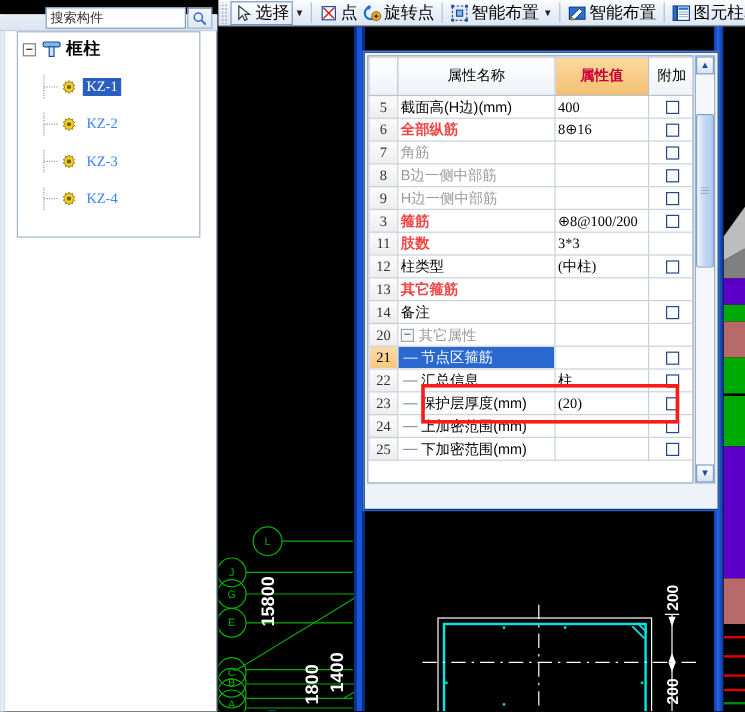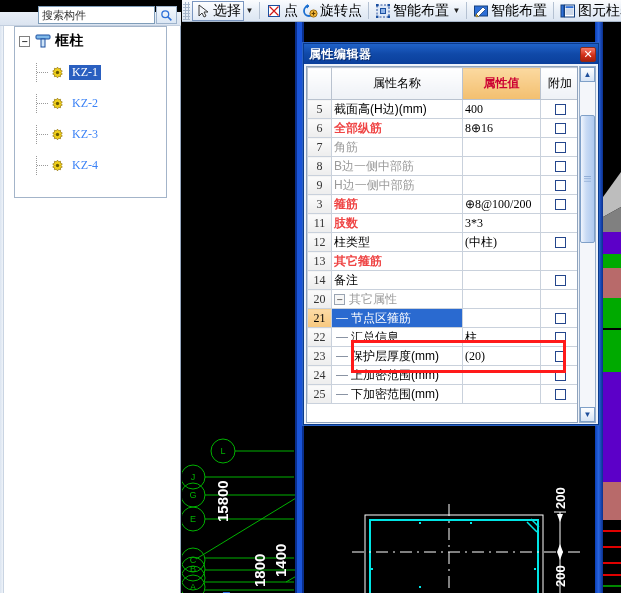--- a/index.html
+++ b/index.html
@@ -479,24 +479,20 @@
                      L3.6 8 L2.1 6 L4.4 5.2 L4.2 2.8 L6.6 3.4 Z" fill="#f2d11a" stroke="#8a6a00" stroke-width=".8"></path>
             <circle cx="8" cy="8" r="2.1" fill="#6b5a00"></circle>
           </svg>
         </span>
         <span class="child-label">KZ-4</span>
       </div>
     </div>
   </div>
 
   <div id="dialog">
-    <div id="dlg-title">
-      <span id="dlg-title-text">属性编辑器</span>
-      <span id="dlg-close">✕</span>
-    </div>
 
     <div id="dlg-body">
       <div id="grid-wrap">
         <table class="props">
           <colgroup>
             <col class="c-num">
               <col class="c-name">
               <col class="c-val">
               <col class="c-add">
           </colgroup>

